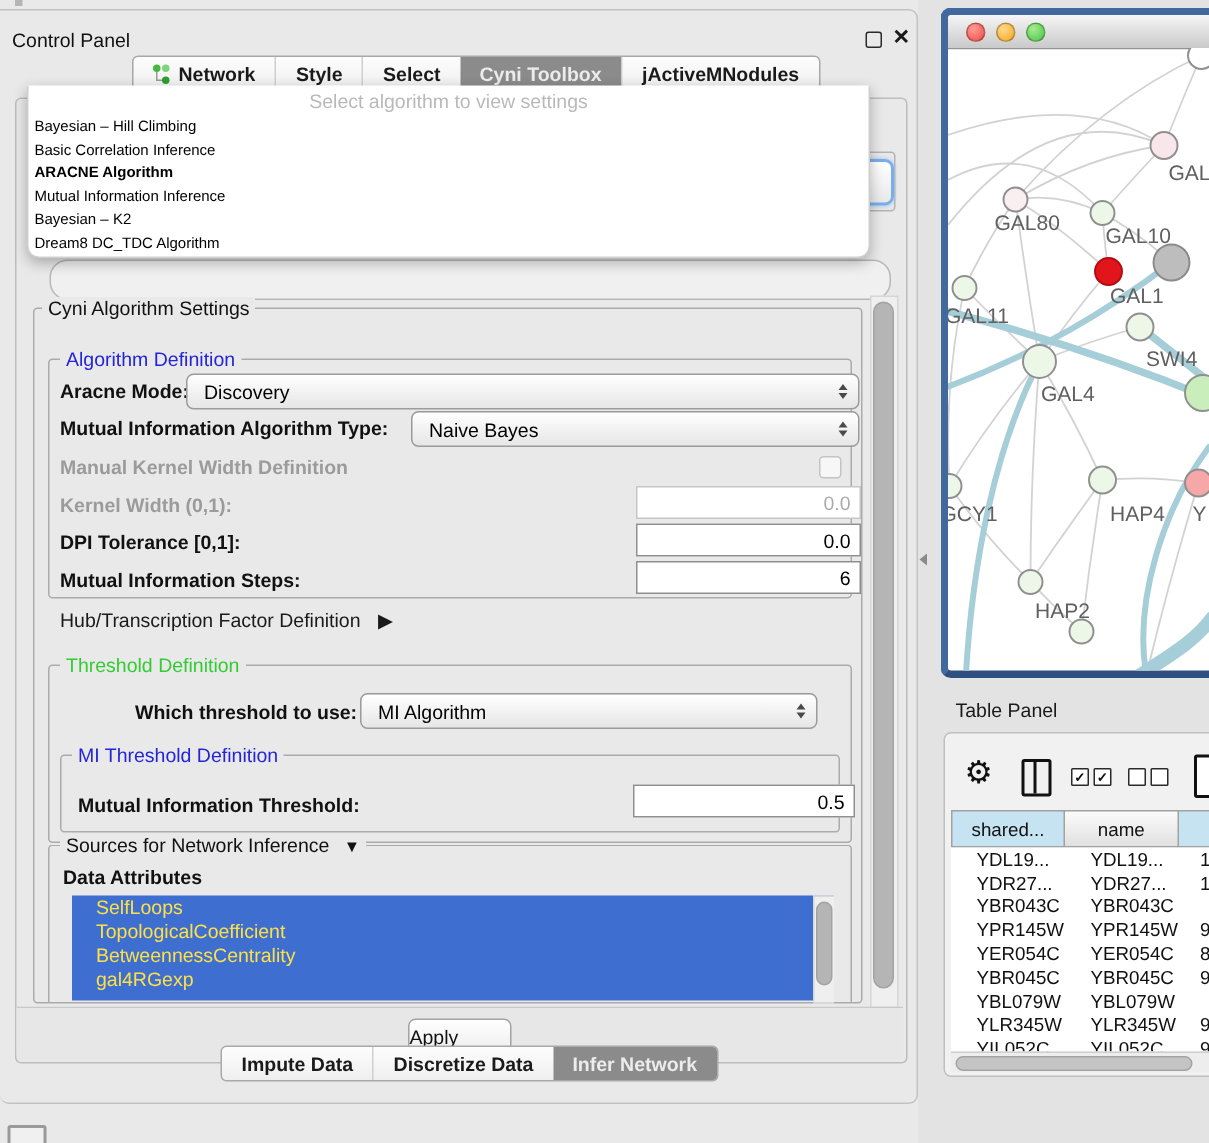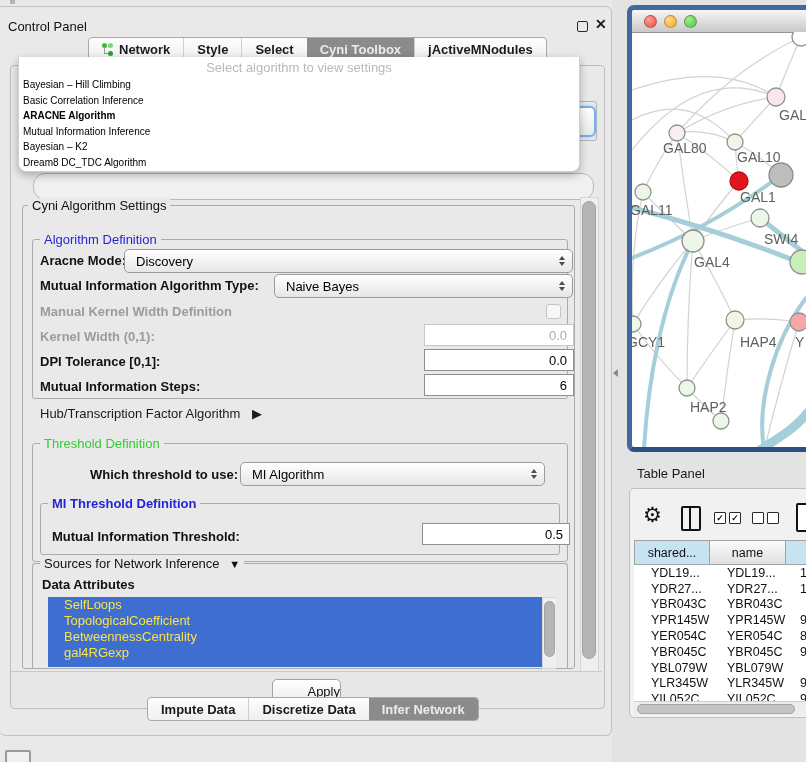--- a/index.html
+++ b/index.html
@@ -53,21 +53,21 @@
   .tfield.disabled{border-color:#c6c6c6;color:#ababab;}
   .checkbox{position:absolute;width:13px;height:13px;border:1px solid #c4c4c4;border-radius:3px;background:#f7f7f7;}
   
   .attr-list{position:absolute;left:48px;top:590px;width:508px;height:70px;background:#3e6fd0;overflow:hidden;}
   .attr-item{height:16px;line-height:16px;padding-left:16px;color:#fde047;font-size:13px;white-space:nowrap;}
   .sb-track{position:absolute;background:#efefef;border:1px solid #d6d6d6;}
   .sb-thumb{position:absolute;background:#b5b5b5;border:1px solid #a3a3a3;border-radius:7px;}
   
   .apply-strip{position:absolute;left:11px;top:664px;width:591px;height:35px;background:#e7e7e7;border-top:1px solid #c9c9c9;border-radius:0 0 4px 4px;}
   .button{position:absolute;background:linear-gradient(#ffffff,#ededed);border:1px solid #a3a3a3;border-radius:5px;
-          font-size:13px;display:flex;align-items:center;justify-content:flex-end;color:#111;}
+          font-size:13px;display:flex;align-items:center;justify-content:flex-start;color:#111;}
   
   .right-bg{position:absolute;left:612px;top:0;width:194px;height:762px;background:#e3e3e3;}
   .net-frame{position:absolute;left:627px;top:5px;width:190px;height:447px;border:5px solid #41699e;
              border-bottom-color:#2e4f80;border-radius:7px;box-sizing:border-box;background:#fff;}
   .net-titlebar{height:22px;background:linear-gradient(#f6f6f6,#c9c9c9);border-bottom:1px solid #939393;
                 display:flex;align-items:center;padding-left:12px;gap:7px;border-radius:3px 3px 0 0;}
   .light{width:13px;height:13px;border-radius:50%;border:1px solid rgba(0,0,0,.25);box-sizing:border-box;}
   .edge{fill:none;stroke:#d2d2d2;stroke-width:1.2;}
   .tealedge{fill:none;stroke:#a6ced8;stroke-linecap:round;}
   .node-label{font-family:"Liberation Sans",sans-serif;font-size:14px;fill:#606060;}
@@ -170,38 +170,38 @@
     <div class="tfield" style="left:424px;top:342px;width:136px;height:20px;">
       <span>0.0</span>
     </div>
 
     <span class="lbl" style="left:40px;top:372px;">Mutual Information Steps:</span>
     <div class="tfield" style="left:424px;top:367px;width:136px;height:20px;">
       <span>6</span>
     </div>
 
     <span class="lbl plain" style="left:40px;top:399px;">
-      <span>Hub/Transcription Factor Algorithm</span>
+      <span>Hub/Transcription Factor Definition</span>
       <span style="margin-left:8px;font-size:13px;">▶</span>
     </span>
 
     <div class="groupbox" style="left:32px;top:436px;width:534px;height:117px;"></div>
     <span class="grouptitle t-green" style="left:40px;top:429px;">Threshold Definition</span>
 
     <span class="lbl" style="left:90px;top:460px;">Which threshold to use:</span>
     <div class="combo" style="left:240px;top:455px;width:292px;height:22px;">
       <span>MI Algorithm</span>
       <span class="arrows">
           <span class="arr-up"></span>
           <span class="arr-dn"></span>
         </span>
     </div>
 
     <div class="groupbox" style="left:40px;top:496px;width:518px;height:50px;"></div>
-    <span class="grouptitle t-blue" style="left:48px;top:489px;font-weight:bold;">MI Threshold Definition</span>
+    <span class="grouptitle t-blue" style="left:48px;top:489px;">MI Threshold Definition</span>
 
     <span class="lbl" style="left:52px;top:522px;">Mutual Information Threshold:</span>
     <div class="tfield" style="left:422px;top:516px;width:134px;height:20px;">
       <span>0.5</span>
     </div>
 
     <div class="groupbox" style="left:32px;top:556px;width:534px;height:104px;border-bottom:none;border-radius:3px 3px 0 0;"></div>
     <span class="grouptitle" style="left:40px;top:549px;">
       <span>Sources for Network Inference</span>
       <span style="margin-left:6px;font-size:11px;">▼</span>

